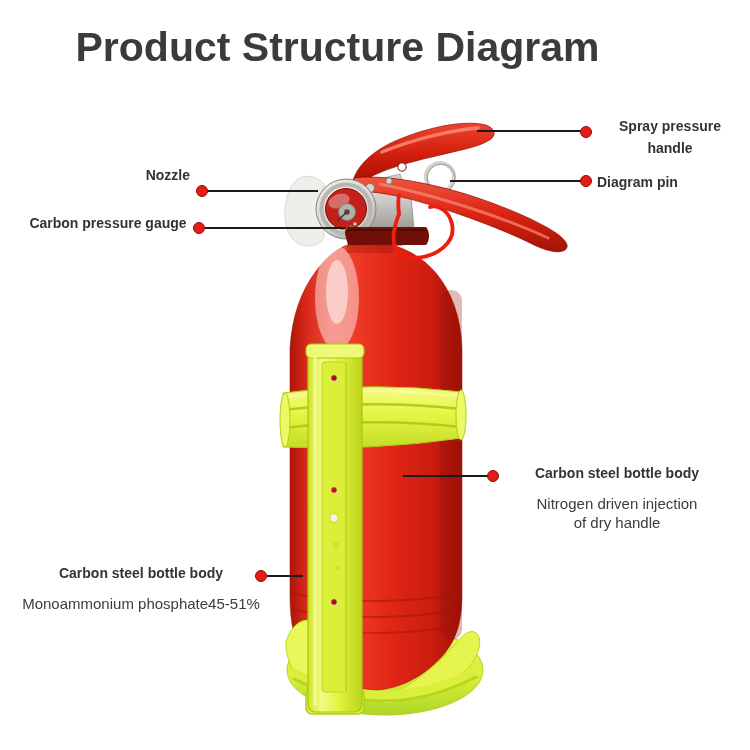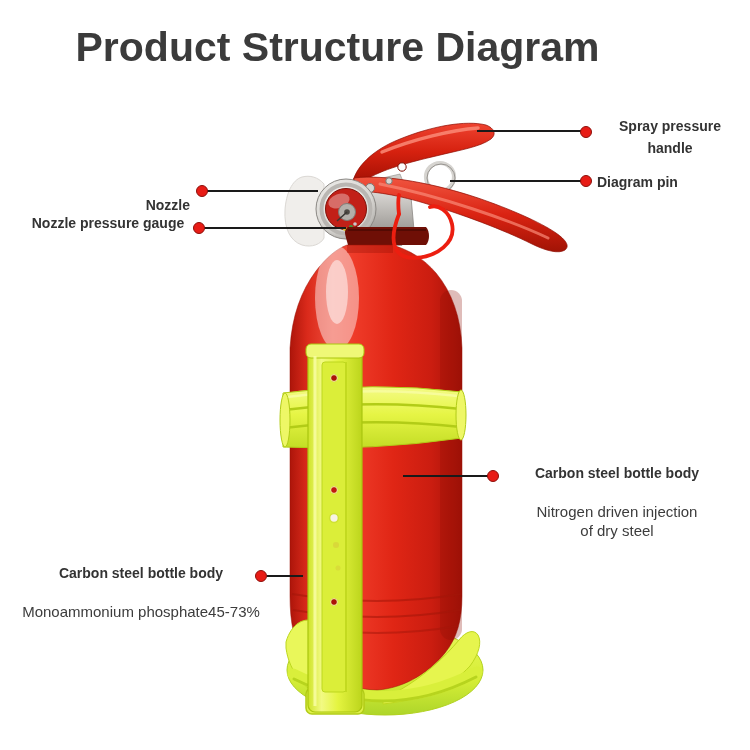--- a/index.html
+++ b/index.html
@@ -7,21 +7,21 @@
     width:750px; height:750px; background:#ffffff; position:relative;
     font-family:"Liberation Sans", sans-serif; overflow:hidden;
   }
   .stage { position:absolute; left:0; top:0; width:750px; height:750px; }
   .title {
     position:absolute; top:24px; left:0; width:675px; text-align:center;
     font-size:41px; font-weight:bold; color:#3b3b3b; letter-spacing:0;
   }
   .callout { position:absolute; color:#333333; }
   .co-label { font-weight:bold; font-size:14px; line-height:22px; }
-  .co-desc  { font-size:15px; line-height:19px; margin-top:18px; color:#3c3c3c; }
+  .co-desc  { font-size:15px; line-height:19px; margin-top:10px; color:#3c3c3c; }
   .co-desc span { display:block; }
   .dot {
     position:absolute; width:12px; height:12px; border-radius:50%;
     background:#e81c16; border:1px solid #8d0f0a; box-sizing:border-box;
   }
   .line { position:absolute; height:2px; background:#1a1a1a; }
   .ta-c { text-align:center; }
   .ta-r { text-align:right; }
   svg { display:block; }
 </style>
@@ -190,42 +190,42 @@
   </div>
 
   <div class="line" style="left:450px; top:180px; width:131px;"></div>
   <div class="dot" style="left:580px; top:175px;"></div>
   <div class="callout" style="left:597px; top:171px;">
     <div class="co-label">Diagram pin</div>
   </div>
 
   <div class="line" style="left:207px; top:190px; width:111px;"></div>
   <div class="dot" style="left:196px; top:185px;"></div>
-  <div class="callout ta-r" style="left:78px; top:194px; width:112px;">
+  <div class="callout ta-r" style="left:78px; top:164px; width:112px;">
     <div class="co-label">Nozzle</div>
   </div>
 
   <div class="line" style="left:204px; top:227px; width:142px;"></div>
   <div class="dot" style="left:193px; top:222px;"></div>
   <div class="callout ta-c" style="left:28px; top:212px; width:160px;">
-    <div class="co-label">Nozzle pressure gauge</div>
+    <div class="co-label">Carbon pressure gauge</div>
   </div>
 
   <div class="line" style="left:403px; top:475px; width:85px;"></div>
   <div class="dot" style="left:487px; top:470px;"></div>
   <div class="callout ta-c" style="left:493px; top:462px; width:248px;">
     <div class="co-label">Carbon steel bottle body</div>
     <div class="co-desc">
       <span>Nitrogen driven injection</span>
-      <span>of dry steel</span>
+      <span>of dry handle</span>
     </div>
   </div>
 
   <div class="line" style="left:267px; top:575px; width:36px;"></div>
   <div class="dot" style="left:255px; top:570px;"></div>
   <div class="callout ta-c" style="left:16px; top:562px; width:250px;">
     <div class="co-label">Carbon steel bottle body</div>
     <div class="co-desc">
-      <span>Monoammonium phosphate45-73%</span>
+      <span>Monoammonium phosphate45-51%</span>
     </div>
   </div>
 
 </div>
 
 </body></html>

